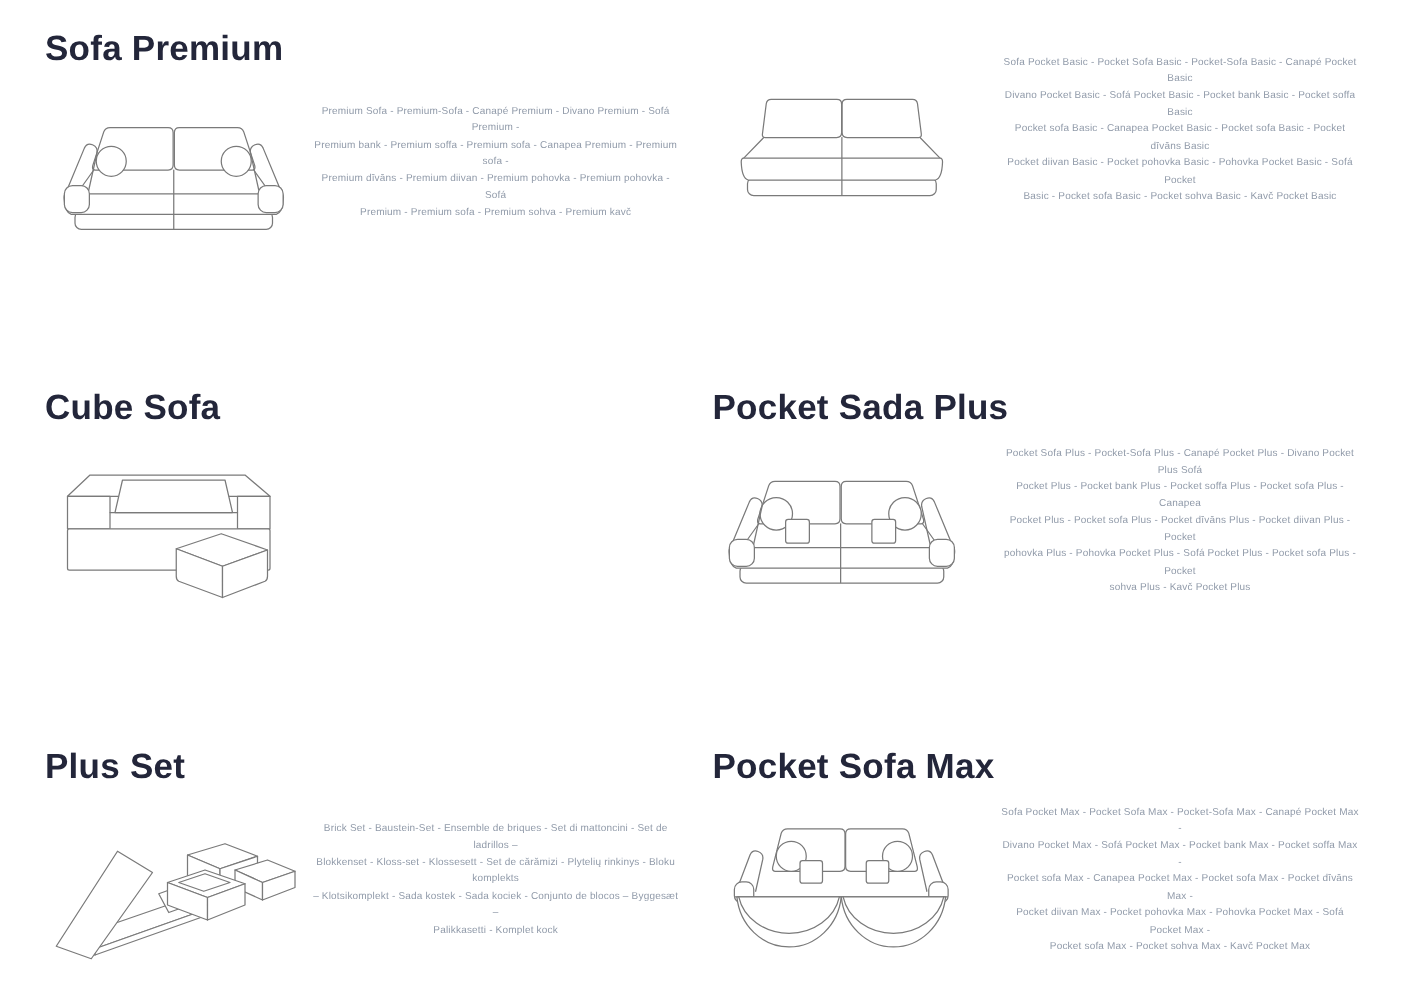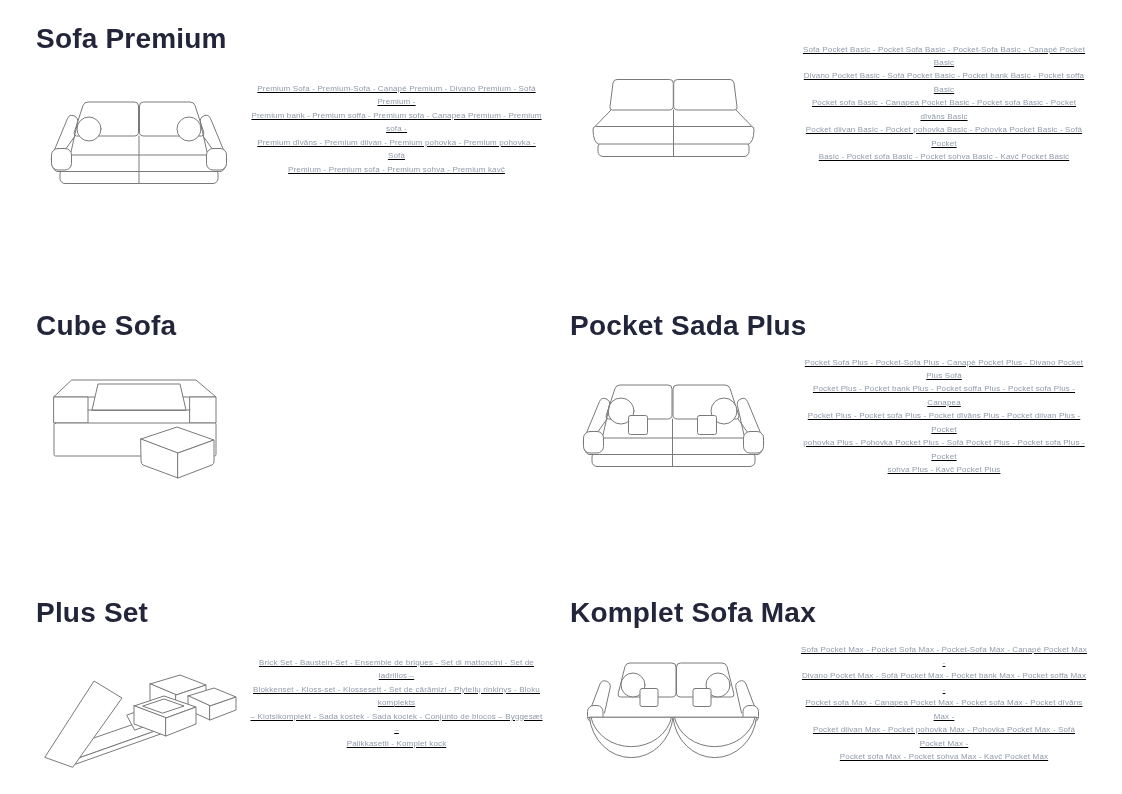--- a/index.html
+++ b/index.html
@@ -22,21 +22,20 @@
     line-height: 26px;
     font-weight: 700;
     letter-spacing: 0.2px;
     color: #23263a;
   }
   .content {
     margin-top: 26px;
     height: 120px;
     display: flex;
     align-items: center;
-    text-decoration: underline;
   }
   .figure {
     margin: 0;
     width: 206px;
     flex: none;
     display: flex;
     align-items: center;
     justify-content: center;
   }
   .names {
@@ -189,21 +188,21 @@
         </svg>
       </figure>
       <p class="names">Brick Set - Baustein-Set - Ensemble de briques - Set di mattoncini - Set de ladrillos –
 Blokkenset - Kloss-set - Klossesett - Set de cărămizi - Plytelių rinkinys - Bloku komplekts
 – Klotsikomplekt - Sada kostek - Sada kociek - Conjunto de blocos – Byggesæt –
 Palikkasetti - Komplet kock</p>
     </div>
   </section>
 
   <section class="cell">
-    <h2 class="title">Komplet Sofa Max</h2>
+    <h2 class="title">Pocket Sofa Max</h2>
     <div class="content">
       <figure class="figure">
         <svg width="190" height="115" viewBox="0 0 190 115" aria-label="pocket-sofa-max-line-drawing">
           <g class="art">
             <path fill="#fff" d="M42,42 Q39.5,42 40.2,38.5 L47,11.5 Q48.2,8 52,8 L94,8 Q98,8 98,12 L98,38 Q98,42 94,42 Z"></path>
             <path fill="#fff" d="M154,42 Q156.5,42 155.8,38.5 L149,11.5 Q147.8,8 144,8 L102.5,8 Q98.5,8 98.5,12 L98.5,38 Q98.5,42 102.5,42 Z"></path>
             <circle cx="55" cy="30" r="12" fill="#fff"></circle>
             <circle cx="140" cy="30" r="12" fill="#fff"></circle>
             <rect x="62" y="33.5" width="18" height="18" rx="2" fill="#fff"></rect>
             <rect x="115" y="33.5" width="18" height="18" rx="2" fill="#fff"></rect>

